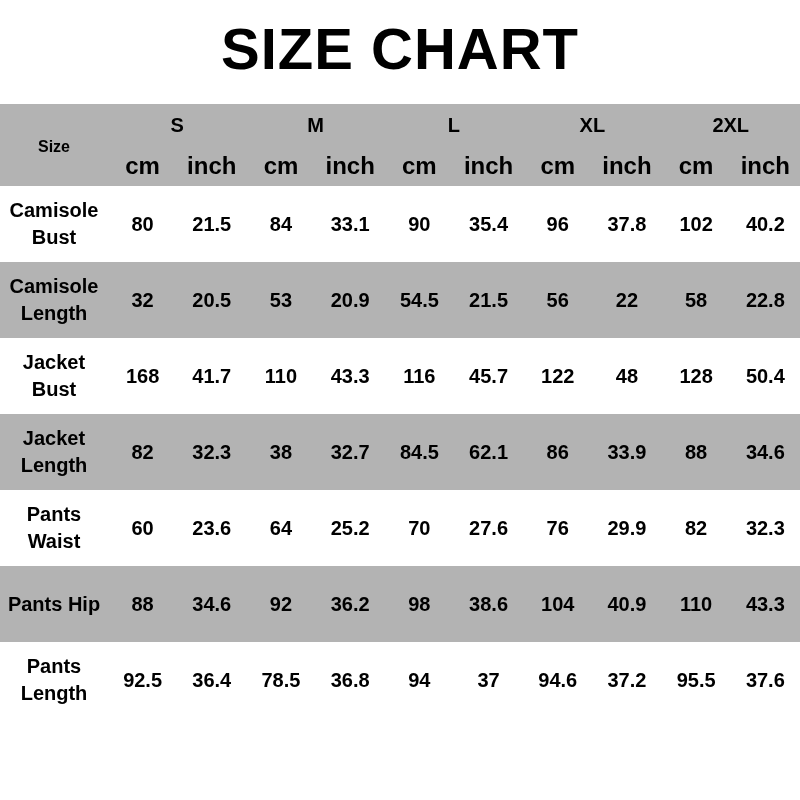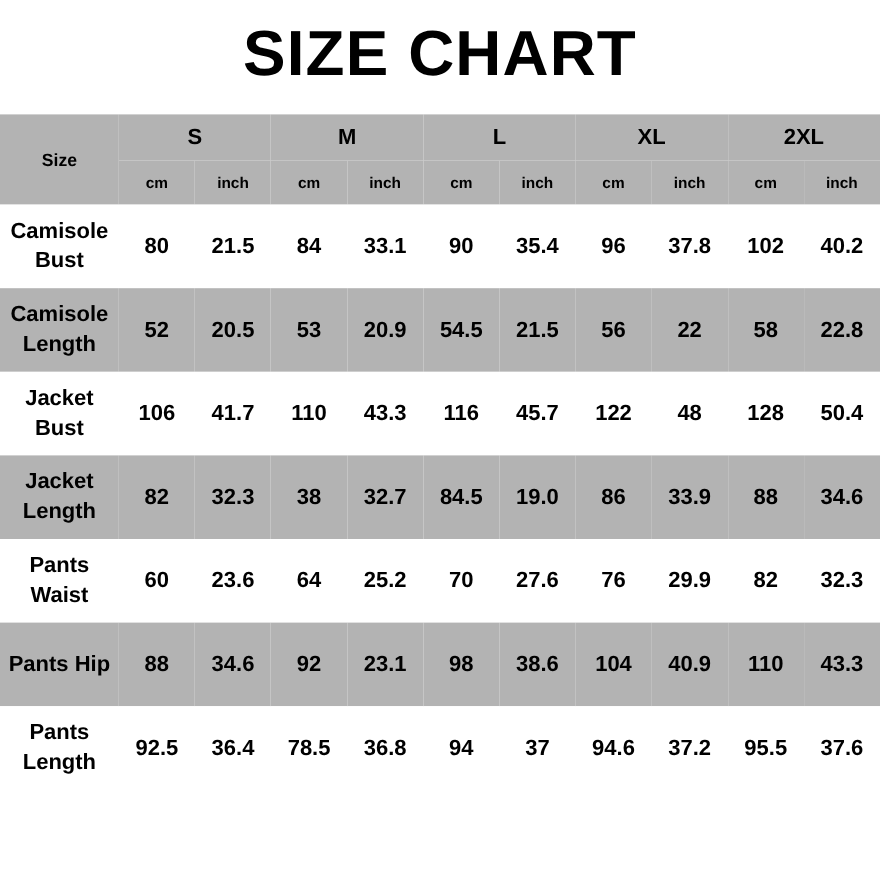--- a/index.html
+++ b/index.html
@@ -45,21 +45,21 @@
     padding: 0;
     border: none;
   }
   .col-label { width: 108px; }
   .col-val { width: 69.2px; }
 
   .row-head-1 td, .row-head-2 td {
     background: #b3b3b3;
   }
   .row-head-1 td { height: 42px; font-size: 20px; }
-  .row-head-2 td { height: 40px; font-size: 14px; }
+  .row-head-2 td { height: 40px; font-size: 24px; }
 
   .row-shade td { background: #b3b3b3; }
   .row-plain td { background: #ffffff; }
 
   .data-row td { height: 76px; font-size: 20px; }
   .data-row td.label { font-size: 20px; }
 
   .label-inner {
     display: block;
     line-height: 1.35;
@@ -131,38 +131,38 @@
         <td>37.8</td>
         <td>102</td>
         <td>40.2</td>
       </tr>
 
       <tr class="data-row row-shade">
         <td class="label">
           <span class="label-inner grp">Camisole</span>
           <span class="label-inner grp">Length</span>
         </td>
-        <td>52</td>
+        <td>32</td>
         <td>20.5</td>
         <td>53</td>
         <td>20.9</td>
         <td>54.5</td>
         <td>21.5</td>
         <td>56</td>
         <td>22</td>
         <td>58</td>
         <td>22.8</td>
       </tr>
 
       <tr class="data-row row-plain">
         <td class="label">
           <span class="label-inner grp">Jacket</span>
           <span class="label-inner grp">Bust</span>
         </td>
-        <td>106</td>
+        <td>168</td>
         <td>41.7</td>
         <td>110</td>
         <td>43.3</td>
         <td>116</td>
         <td>45.7</td>
         <td>122</td>
         <td>48</td>
         <td>128</td>
         <td>50.4</td>
       </tr>
@@ -170,21 +170,21 @@
       <tr class="data-row row-shade">
         <td class="label">
           <span class="label-inner grp">Jacket</span>
           <span class="label-inner grp">Length</span>
         </td>
         <td>82</td>
         <td>32.3</td>
         <td>38</td>
         <td>32.7</td>
         <td>84.5</td>
-        <td>19.0</td>
+        <td>62.1</td>
         <td>86</td>
         <td>33.9</td>
         <td>88</td>
         <td>34.6</td>
       </tr>
 
       <tr class="data-row row-plain">
         <td class="label">
           <span class="label-inner grp">Pants</span>
           <span class="label-inner grp">Waist</span>
@@ -201,21 +201,21 @@
         <td>32.3</td>
       </tr>
 
       <tr class="data-row row-shade">
         <td class="label">
           <span class="label-inner grp">Pants Hip</span>
         </td>
         <td>88</td>
         <td>34.6</td>
         <td>92</td>
-        <td>23.1</td>
+        <td>36.2</td>
         <td>98</td>
         <td>38.6</td>
         <td>104</td>
         <td>40.9</td>
         <td>110</td>
         <td>43.3</td>
       </tr>
 
       <tr class="data-row row-plain">
         <td class="label">

